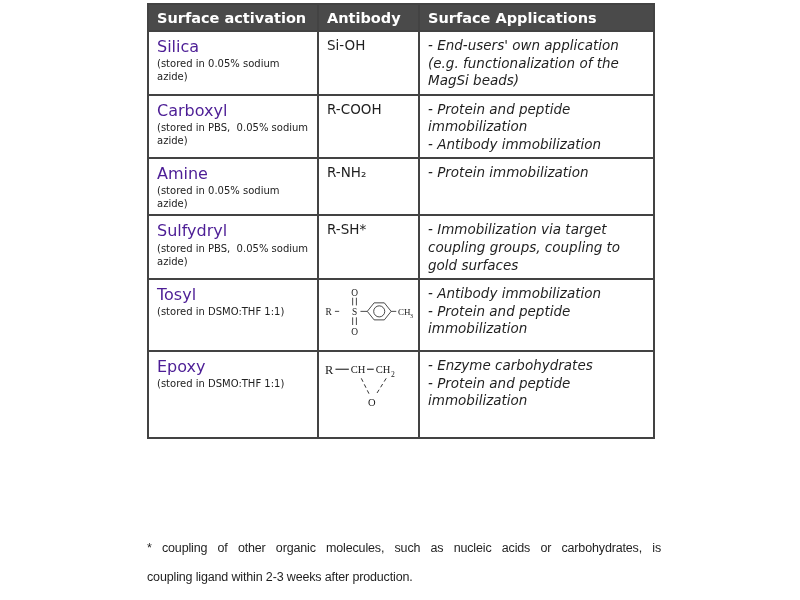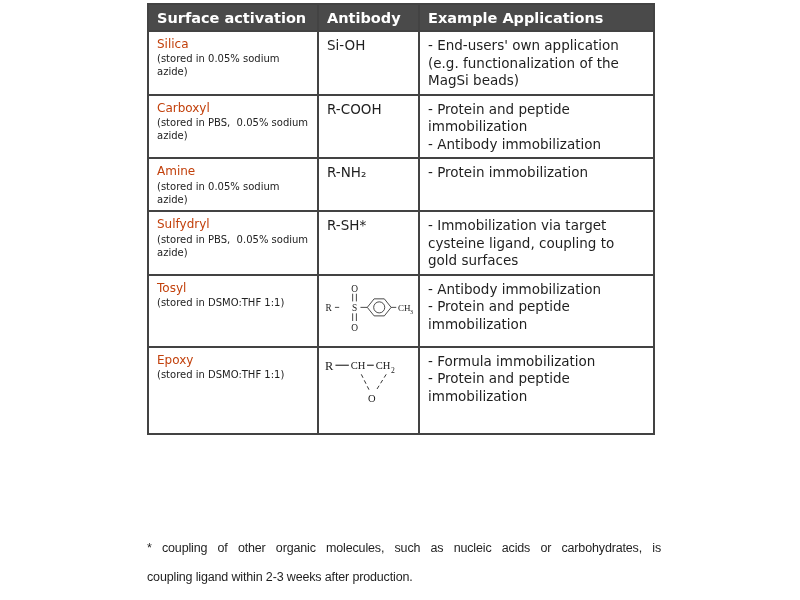--- a/index.html
+++ b/index.html
@@ -29,40 +29,40 @@
   .chem-table th {
     background: #4a4a4a;
     color: #ffffff;
     font-size: 14.5px;
     font-weight: bold;
     padding: 5px 8px 4px 8px;
     height: 22px;
     vertical-align: middle;
   }
   .c-name { padding: 5px 6px 4px 8px; }
-  .act-name { font-size: 12px; line-height: 1.2; color: #c2410c; }
+  .act-name { font-size: 16px; line-height: 1.2; color: #4c1d95; }
   .act-storage {
     font-size: 10px;
     line-height: 1.3;
     color: #222222;
     white-space: pre-wrap;
     margin-top: 1px;
   }
   .c-formula {
     padding: 5px 4px 2px 8px;
     font-size: 13.5px;
     line-height: 1.25;
   }
   .c-formula.structure { padding: 4px 2px 2px 4px; }
   .c-apps {
     padding: 5px 6px 4px 8px;
     font-size: 13.5px;
     line-height: 1.3;
   }
-  .app-line { margin: 0; }
+  .app-line { margin: 0; font-style: italic; }
   tr.r0 { height: 60px; }
   tr.r1 { height: 62px; }
   tr.r2 { height: 52px; }
   tr.r3 { height: 53px; margin-top: 36px; }
   tr.r4 { height: 58px; margin-left: 24px; }
   tr.r5 { height: 72px; }
   tr.r6 { height: 60px; }
   tr.r7 { height: 87px; }
   .struct-svg { display: block; margin-top: 2px; }
   .struct-svg text {
@@ -94,21 +94,21 @@
   <table class="chem-table">
     <colgroup>
       <col style="width:170px">
       <col style="width:101px">
       <col style="width:235px">
     </colgroup>
     <thead>
       <tr>
         <th>Surface activation</th>
         <th>Antibody</th>
-        <th>Example Applications</th>
+        <th>Surface Applications</th>
       </tr>
     </thead>
     <tbody>
 
       <tr class="r0">
         <td class="c-name">
           <div class="act-name">Silica</div>
           <div class="act-storage">(stored in 0.05% sodium azide)</div>
         </td>
         <td class="c-formula">
@@ -149,21 +149,21 @@
 
       <tr class="r4">
         <td class="c-name">
           <div class="act-name">Sulfydryl</div>
           <div class="act-storage">(stored in PBS,  0.05% sodium azide)</div>
         </td>
         <td class="c-formula">
           <span>R-SH*</span>
         </td>
         <td class="c-apps">
-          <div class="app-line">- Immobilization via target cysteine ligand, coupling to gold surfaces</div>
+          <div class="app-line">- Immobilization via target coupling groups, coupling to gold surfaces</div>
         </td>
       </tr>
 
       <tr class="r5">
         <td class="c-name">
           <div class="act-name">Tosyl</div>
           <div class="act-storage">(stored in DSMO:THF 1:1)</div>
         </td>
         <td class="c-formula structure">
           <svg class="struct-svg" width="92" height="55" viewBox="0 0 108 64">
@@ -203,21 +203,21 @@
             <text x="29" y="15.5" font-size="11">CH</text>
             <line x1="46" y1="11.5" x2="53" y2="11.5" stroke-width="1.2"></line>
             <text x="55" y="15.5" font-size="11">CH</text>
             <text x="71" y="19.5" font-size="8">2</text>
             <line x1="40" y1="21" x2="48" y2="37" stroke-width="1" stroke-dasharray="4 3"></line>
             <line x1="66" y1="21" x2="56" y2="37" stroke-width="1" stroke-dasharray="4 3"></line>
             <text x="51" y="50" font-size="11" text-anchor="middle">O</text>
           </svg>
         </td>
         <td class="c-apps">
-          <div class="app-line">- Formula immobilization</div>
+          <div class="app-line">- Enzyme carbohydrates</div>
           <div class="app-line">- Protein and peptide immobilization</div>
         </td>
       </tr>
 
     </tbody>
   </table>
 
   <div class="footnote">
     <div class="fn-line fn-just">* coupling of other organic molecules, such as nucleic acids or carbohydrates, is</div>
     <div class="fn-line">coupling ligand within 2-3 weeks after production.</div>

